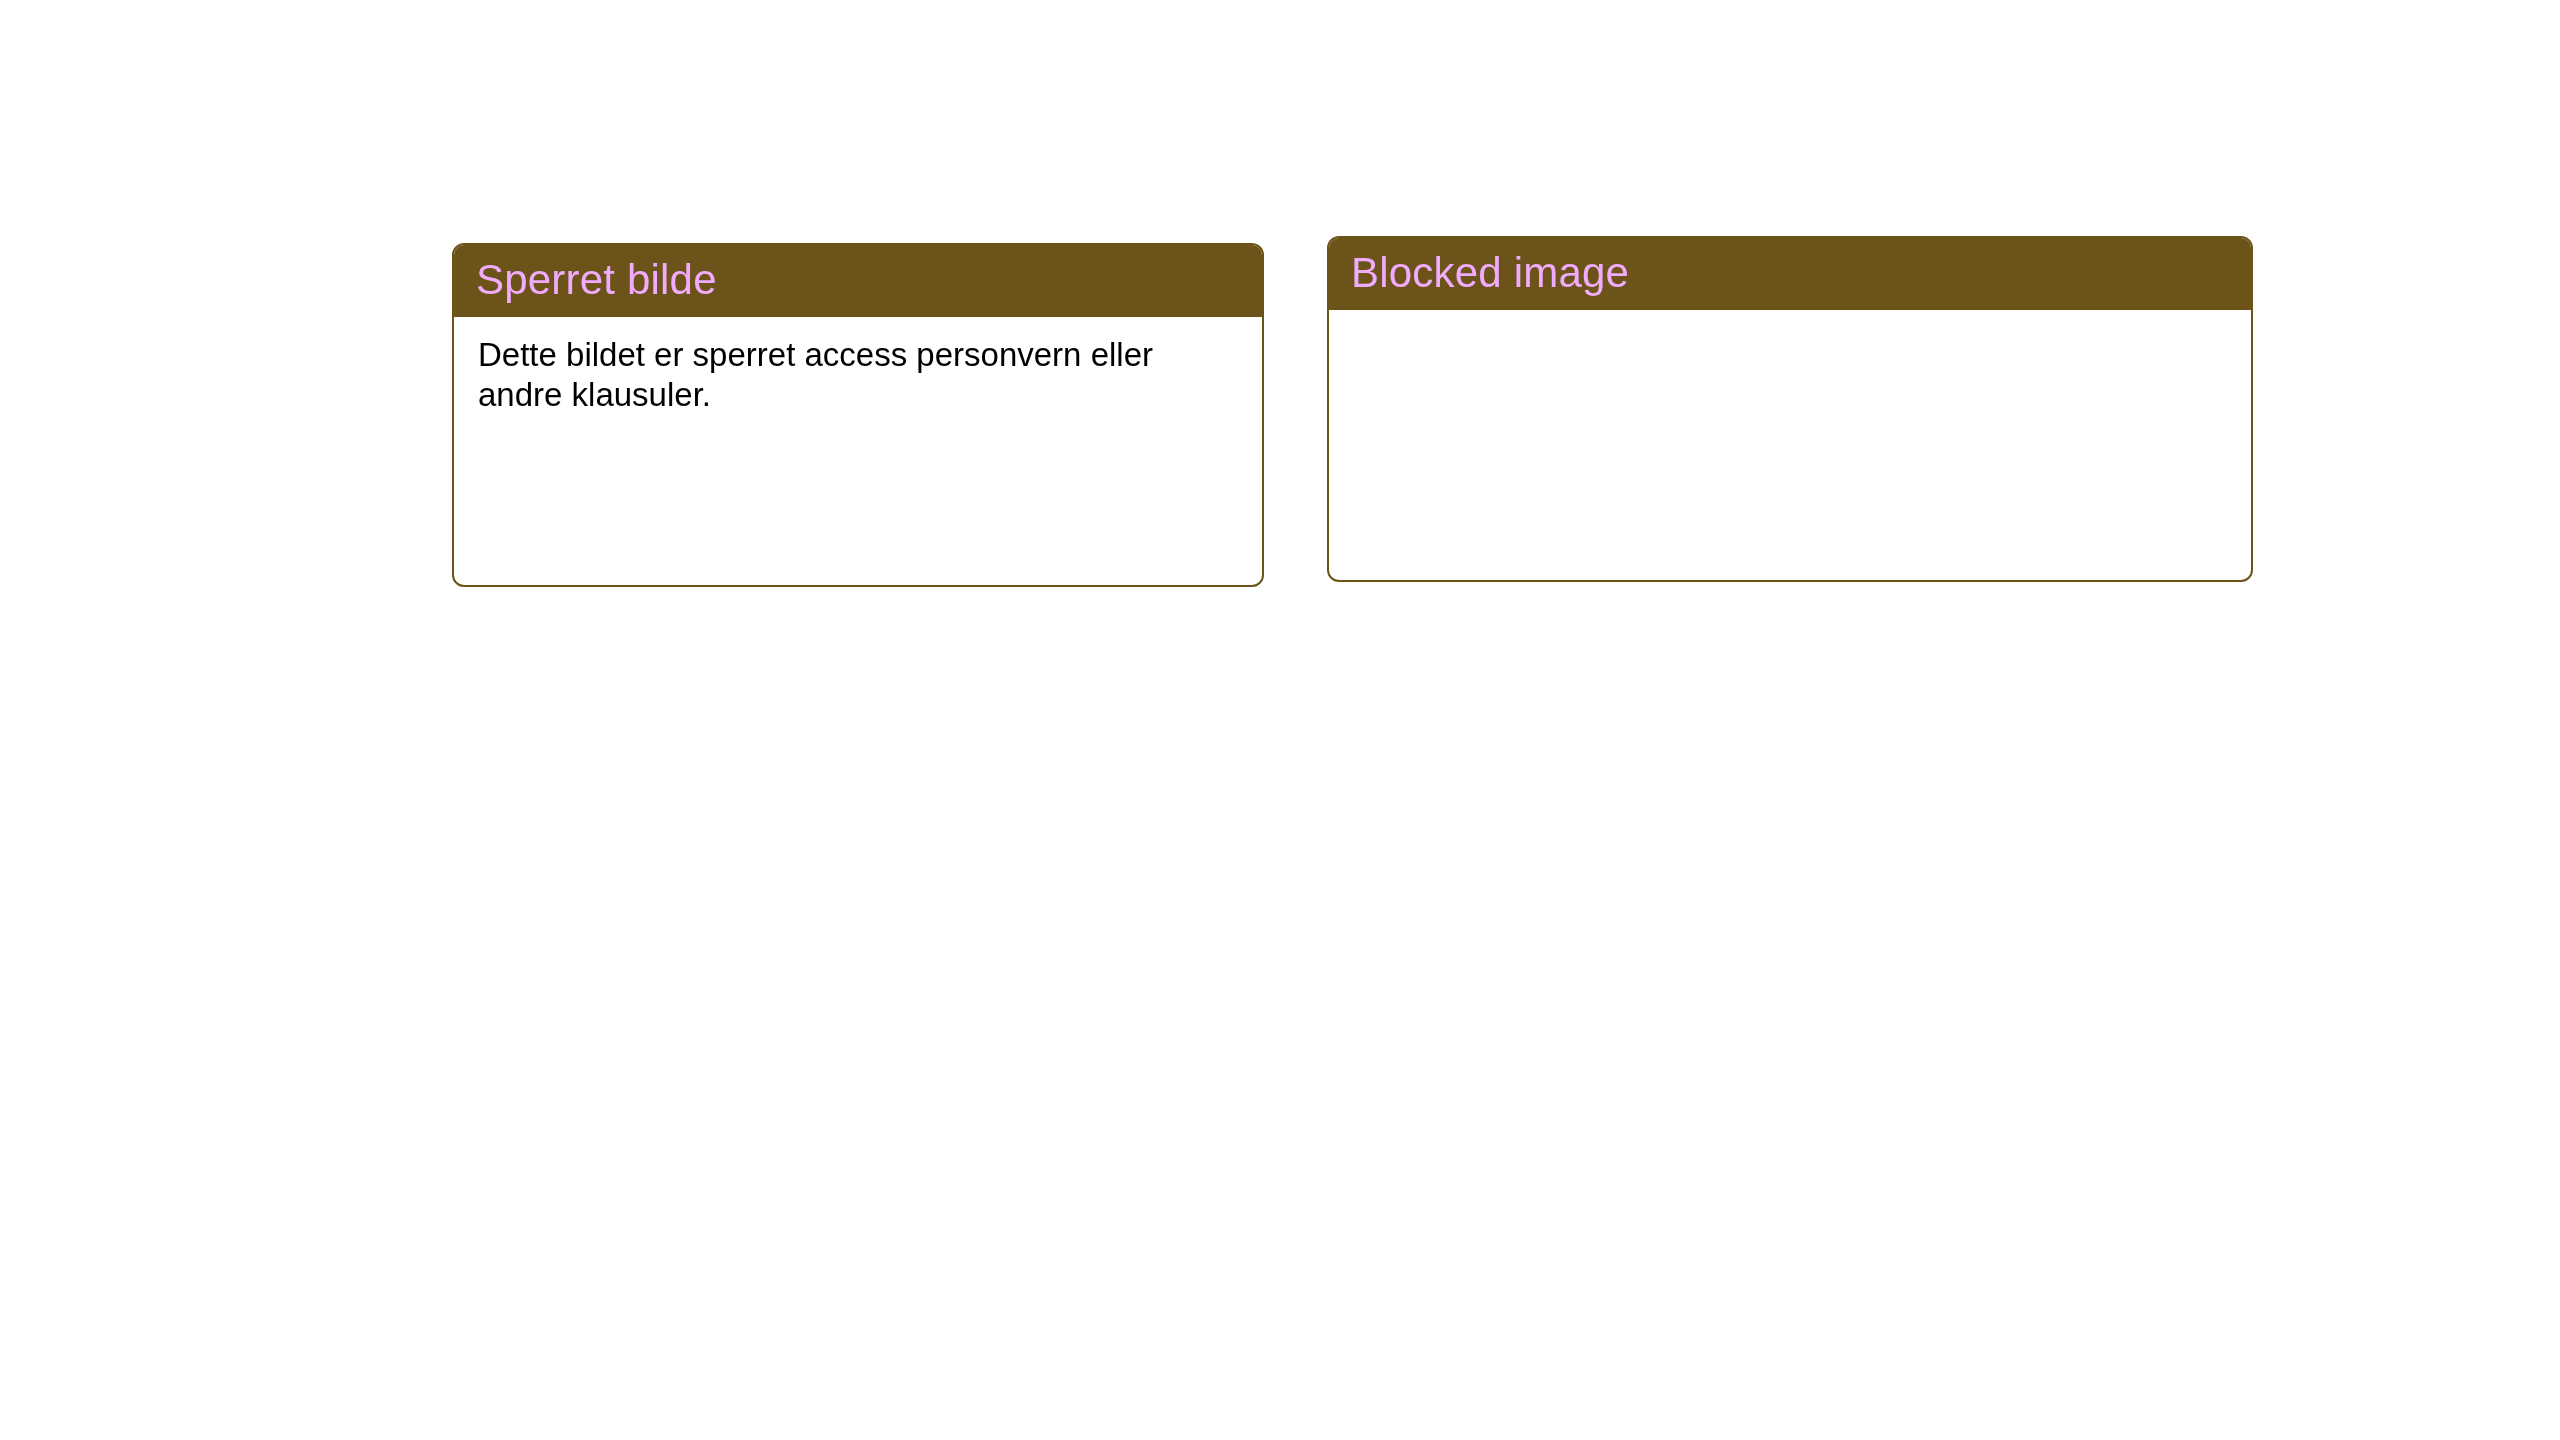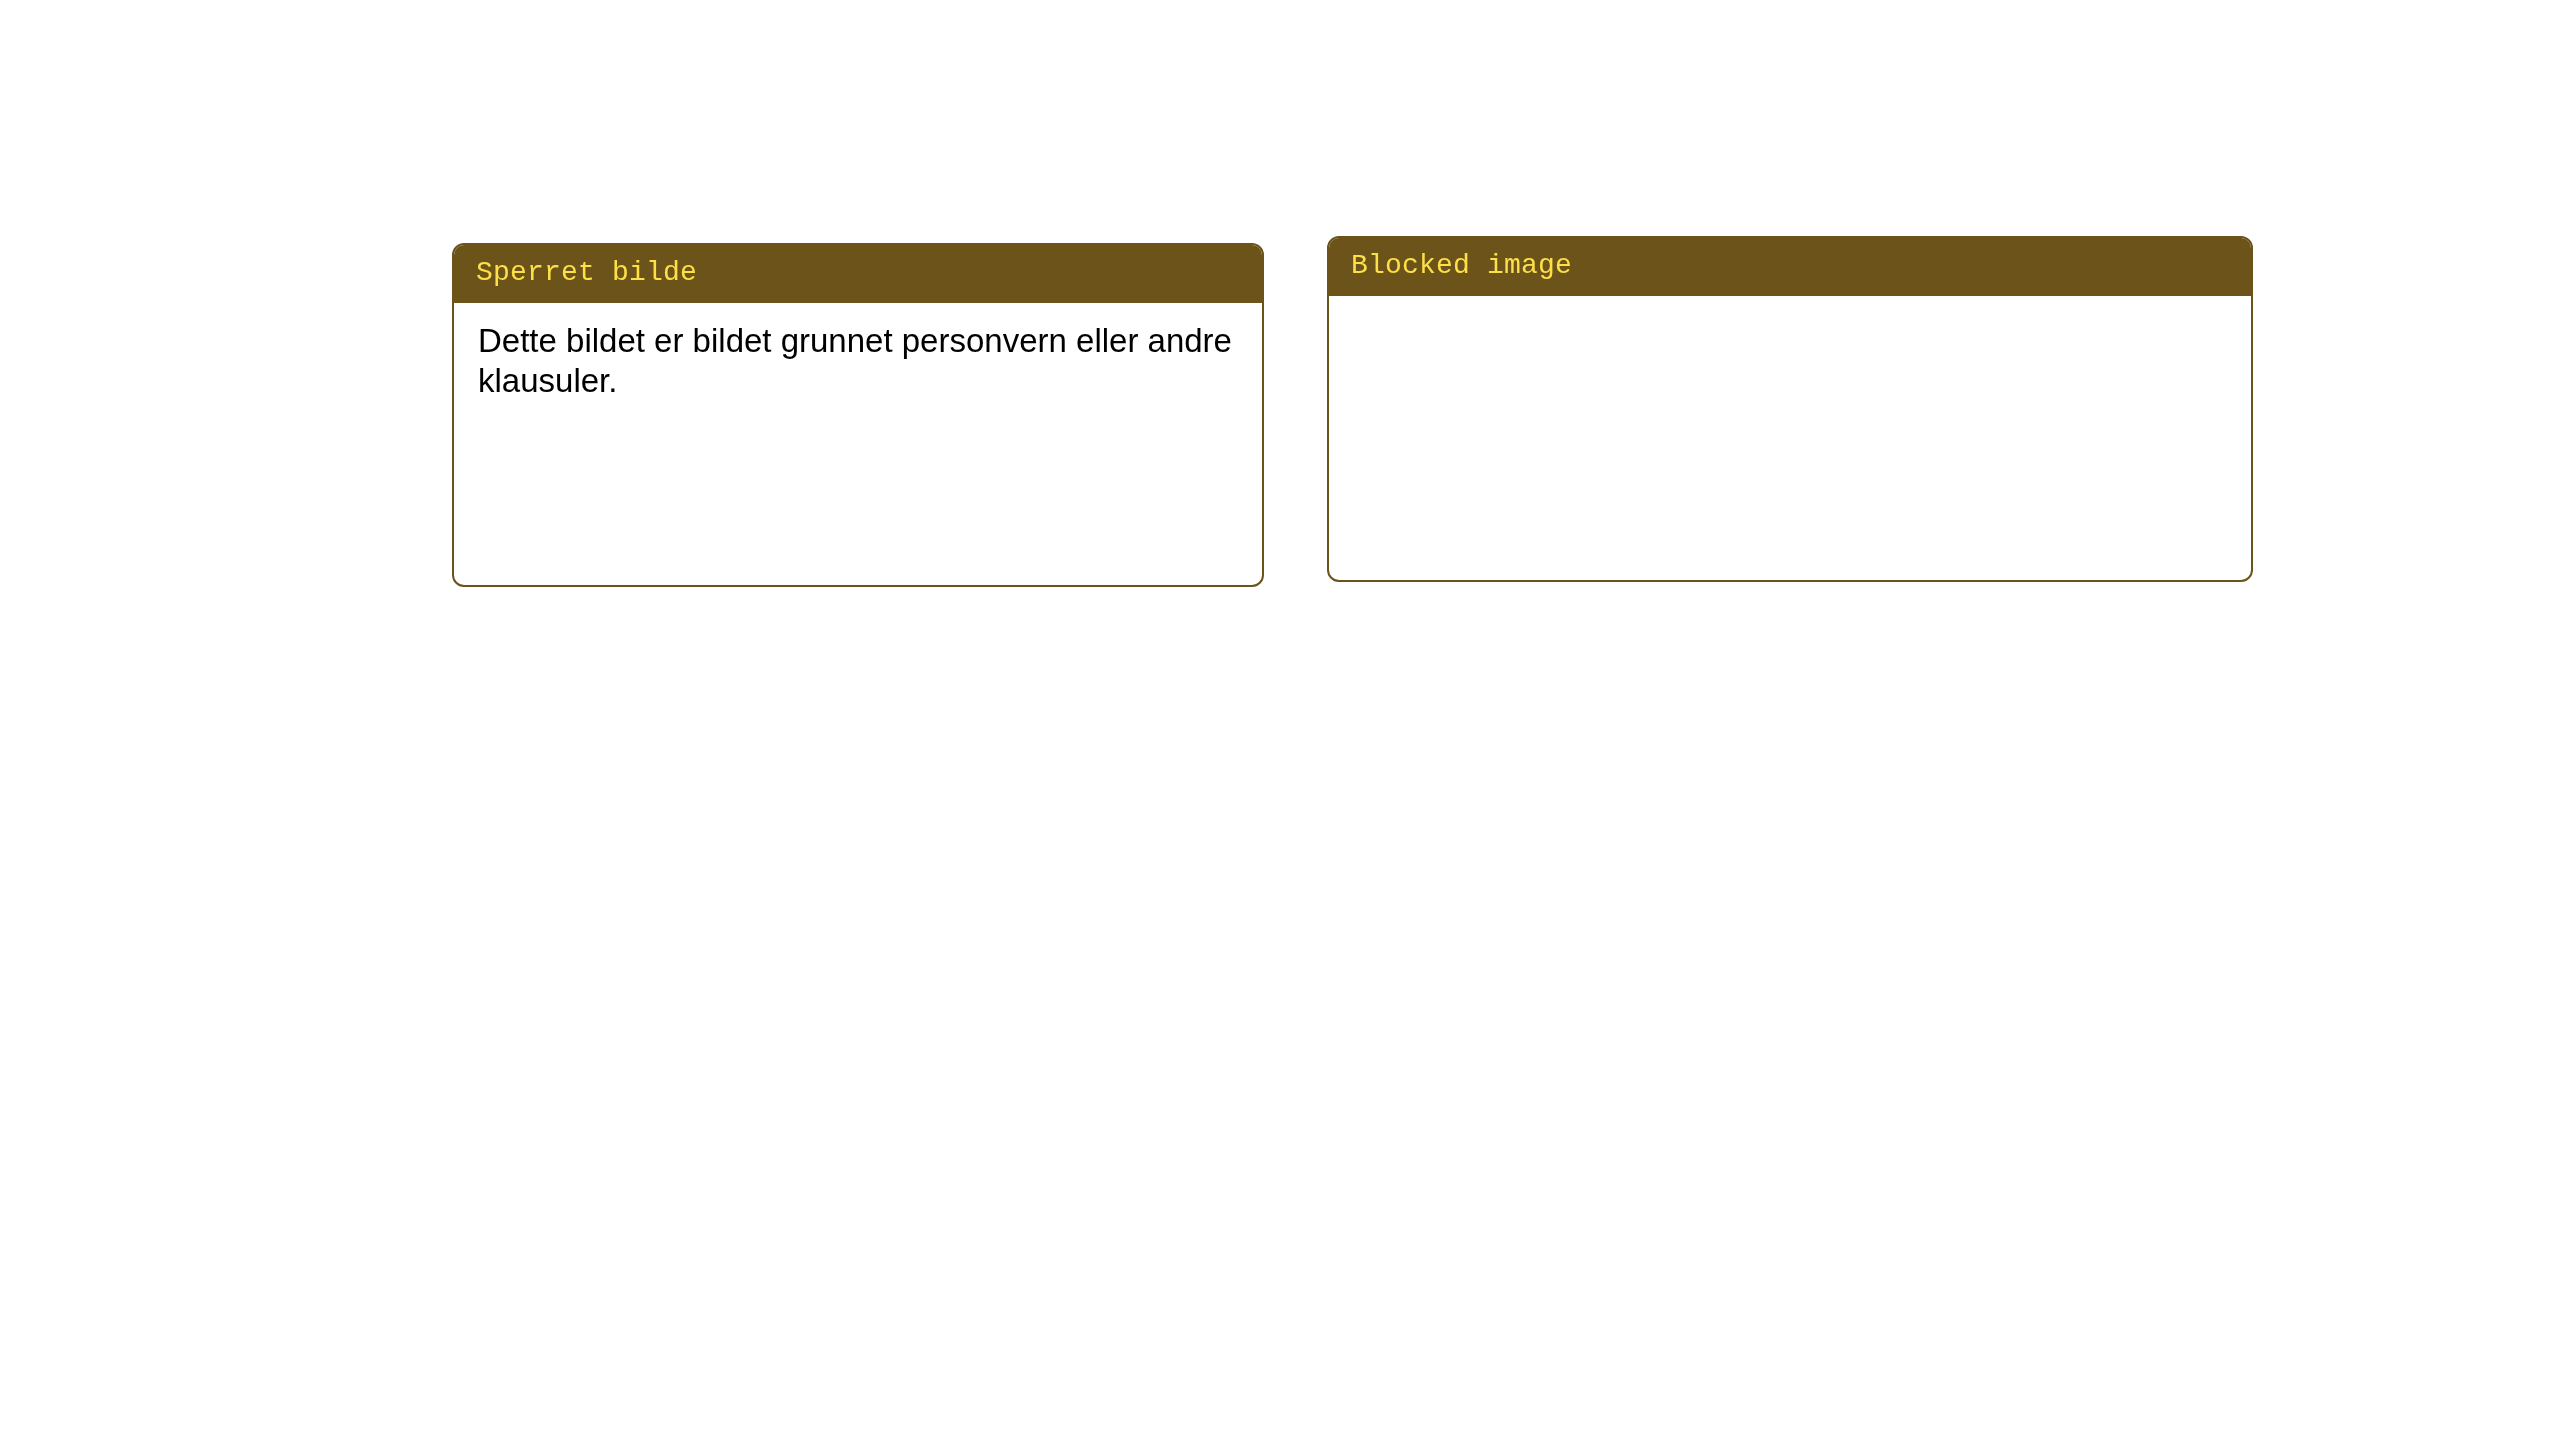--- a/index.html
+++ b/index.html
@@ -26,27 +26,26 @@
     box-sizing: border-box;
     background: #ffffff;
     border: 2px solid #6b5319;
     border-radius: 12px;
     overflow: hidden;
   }
 
   .notice-header {
     box-sizing: border-box;
     background: #6b5319;
-    color: #fde047;
-    font-size: 28px;
+    color: #f0abfc;
+    font-size: 42px;
     line-height: 1.0;
     padding: 14px 22px 16px 22px;
     white-space: nowrap;
     letter-spacing: 0.2px;
-    font-family: Liberation Mono, monospace;
   }
 
   .notice-body {
     box-sizing: border-box;
     color: #000000;
     font-size: 33px;
     line-height: 1.22;
     padding: 18px 22px 22px 24px;
   }
 
@@ -71,21 +70,21 @@
   }
 </style>
 </head>
 <body>
 
 <div class="stage">
 
   <div class="notice-card" id="card-no">
     <div class="notice-header">Sperret bilde</div>
     <div class="notice-body">
-      <p>Dette bildet er bildet grunnet personvern eller andre klausuler.</p>
+      <p>Dette bildet er sperret access personvern eller andre klausuler.</p>
     </div>
   </div>
 
   <div class="notice-card" id="card-en">
     <div class="notice-header">Blocked image</div>
   </div>
 
 </div>
 
 </body></html>

